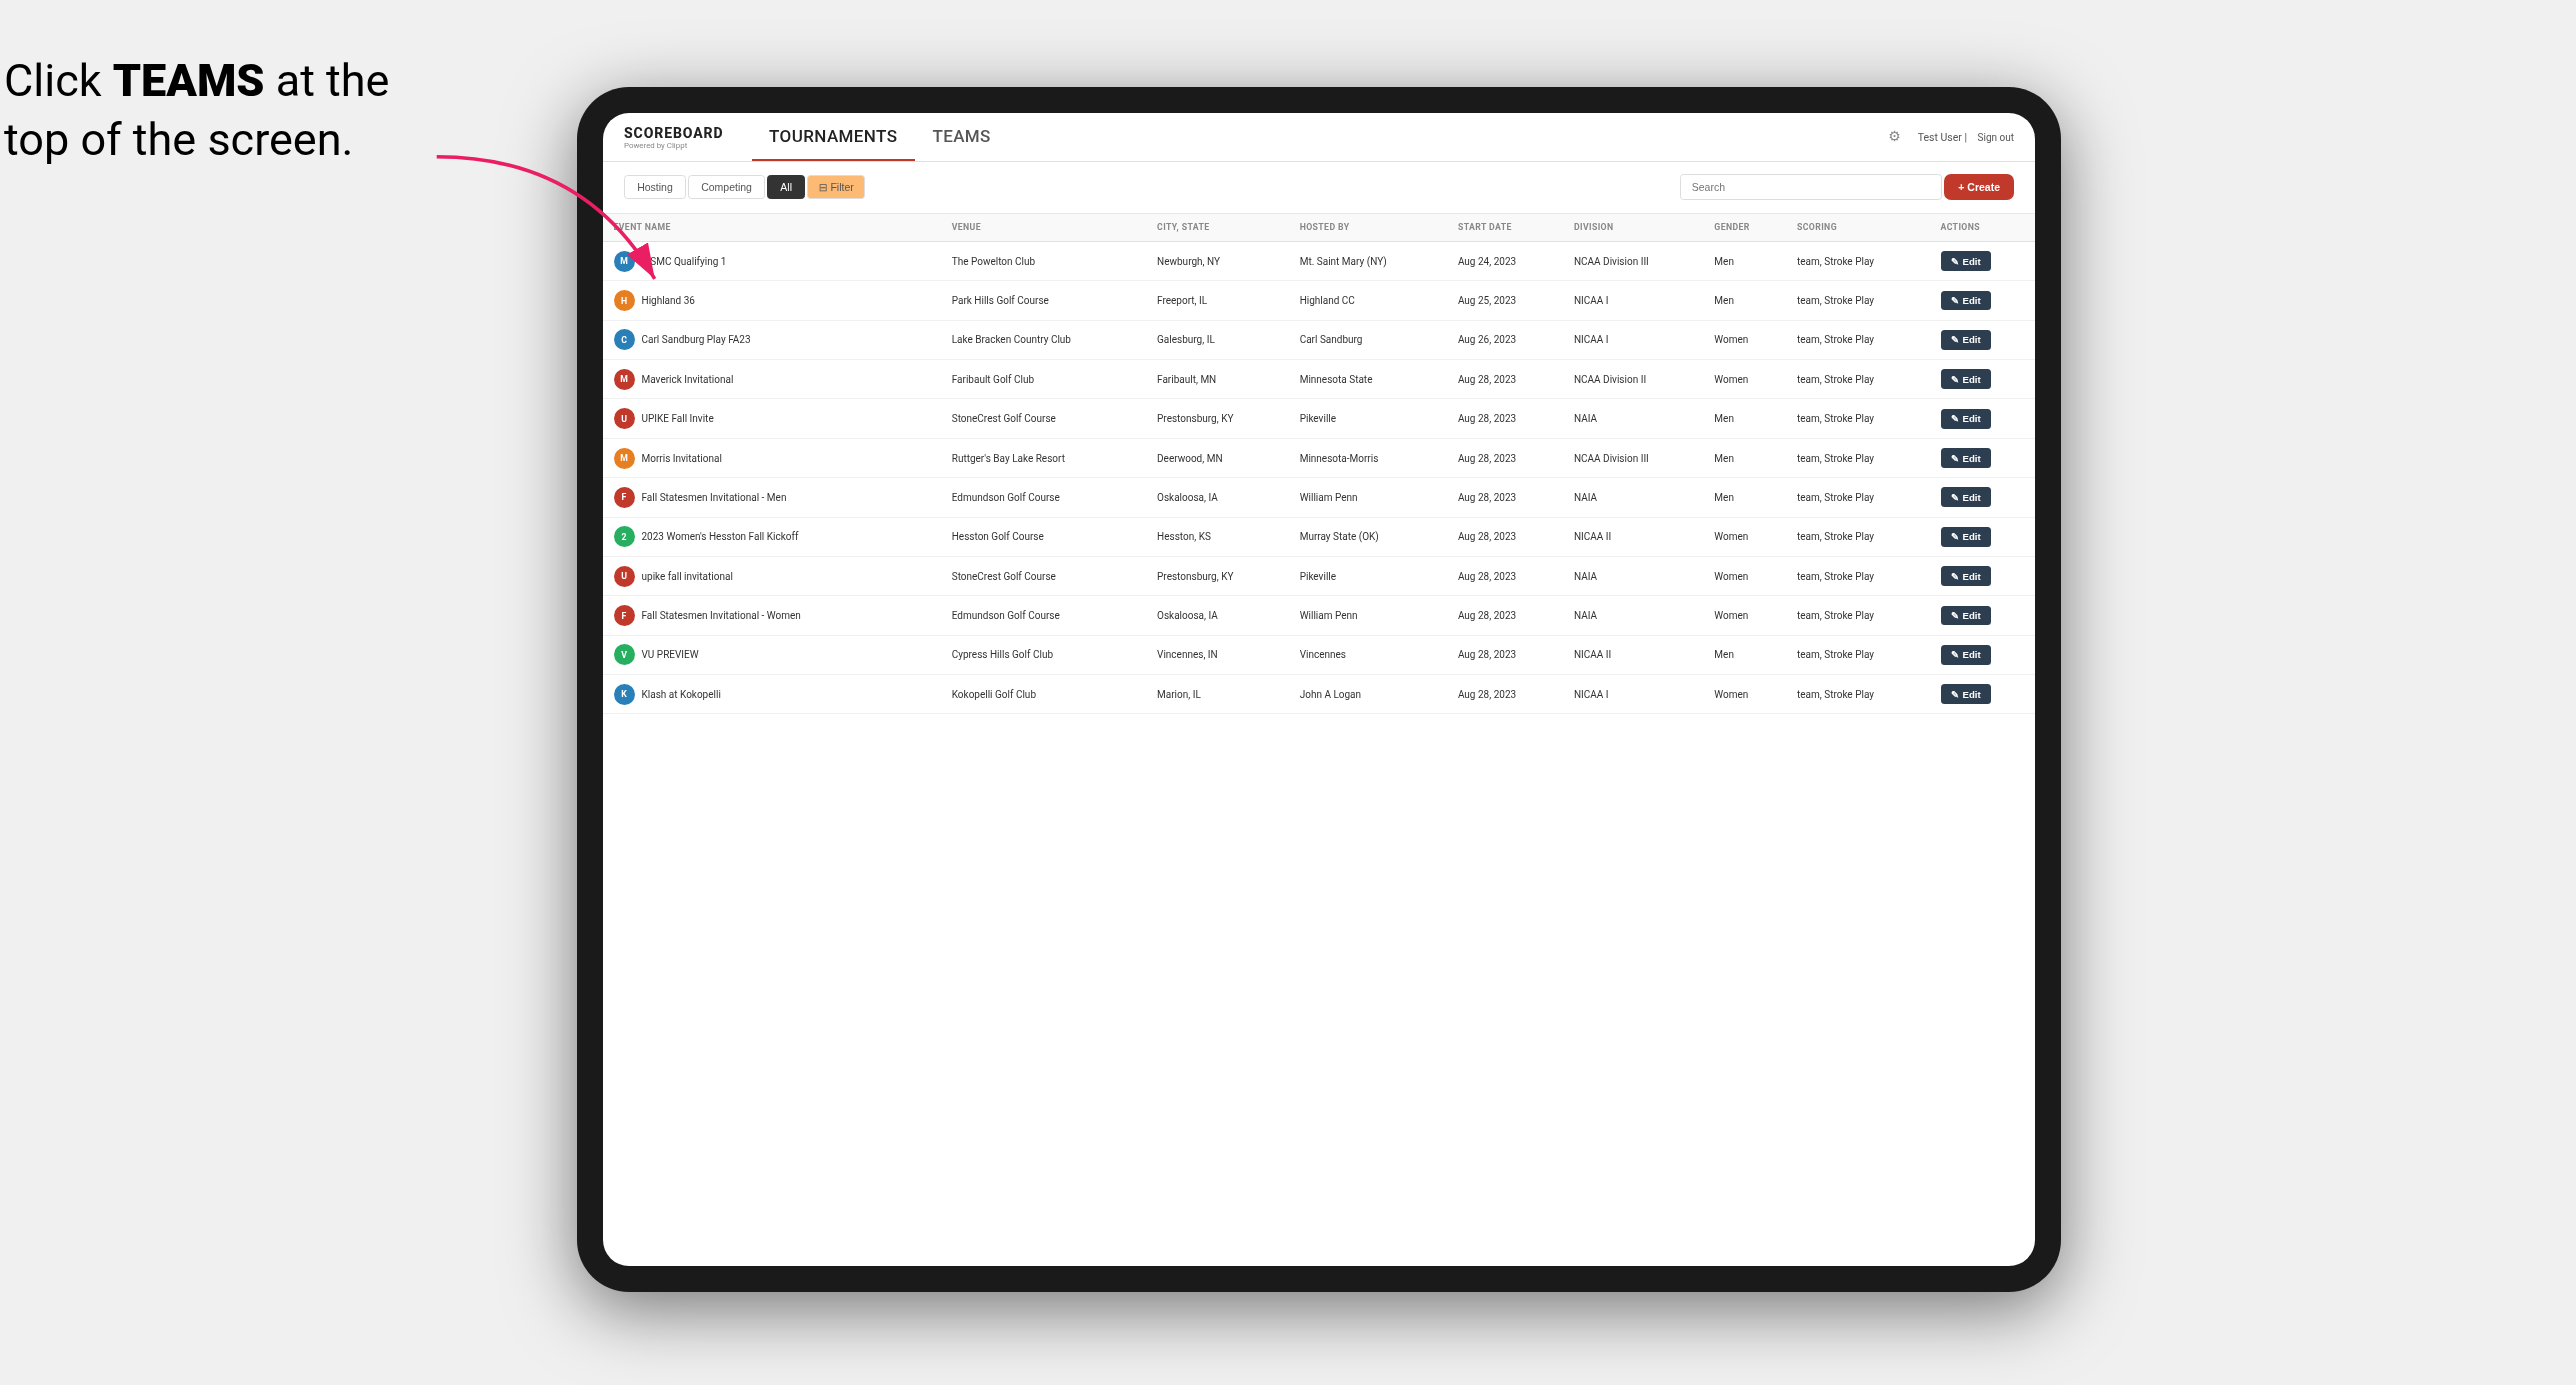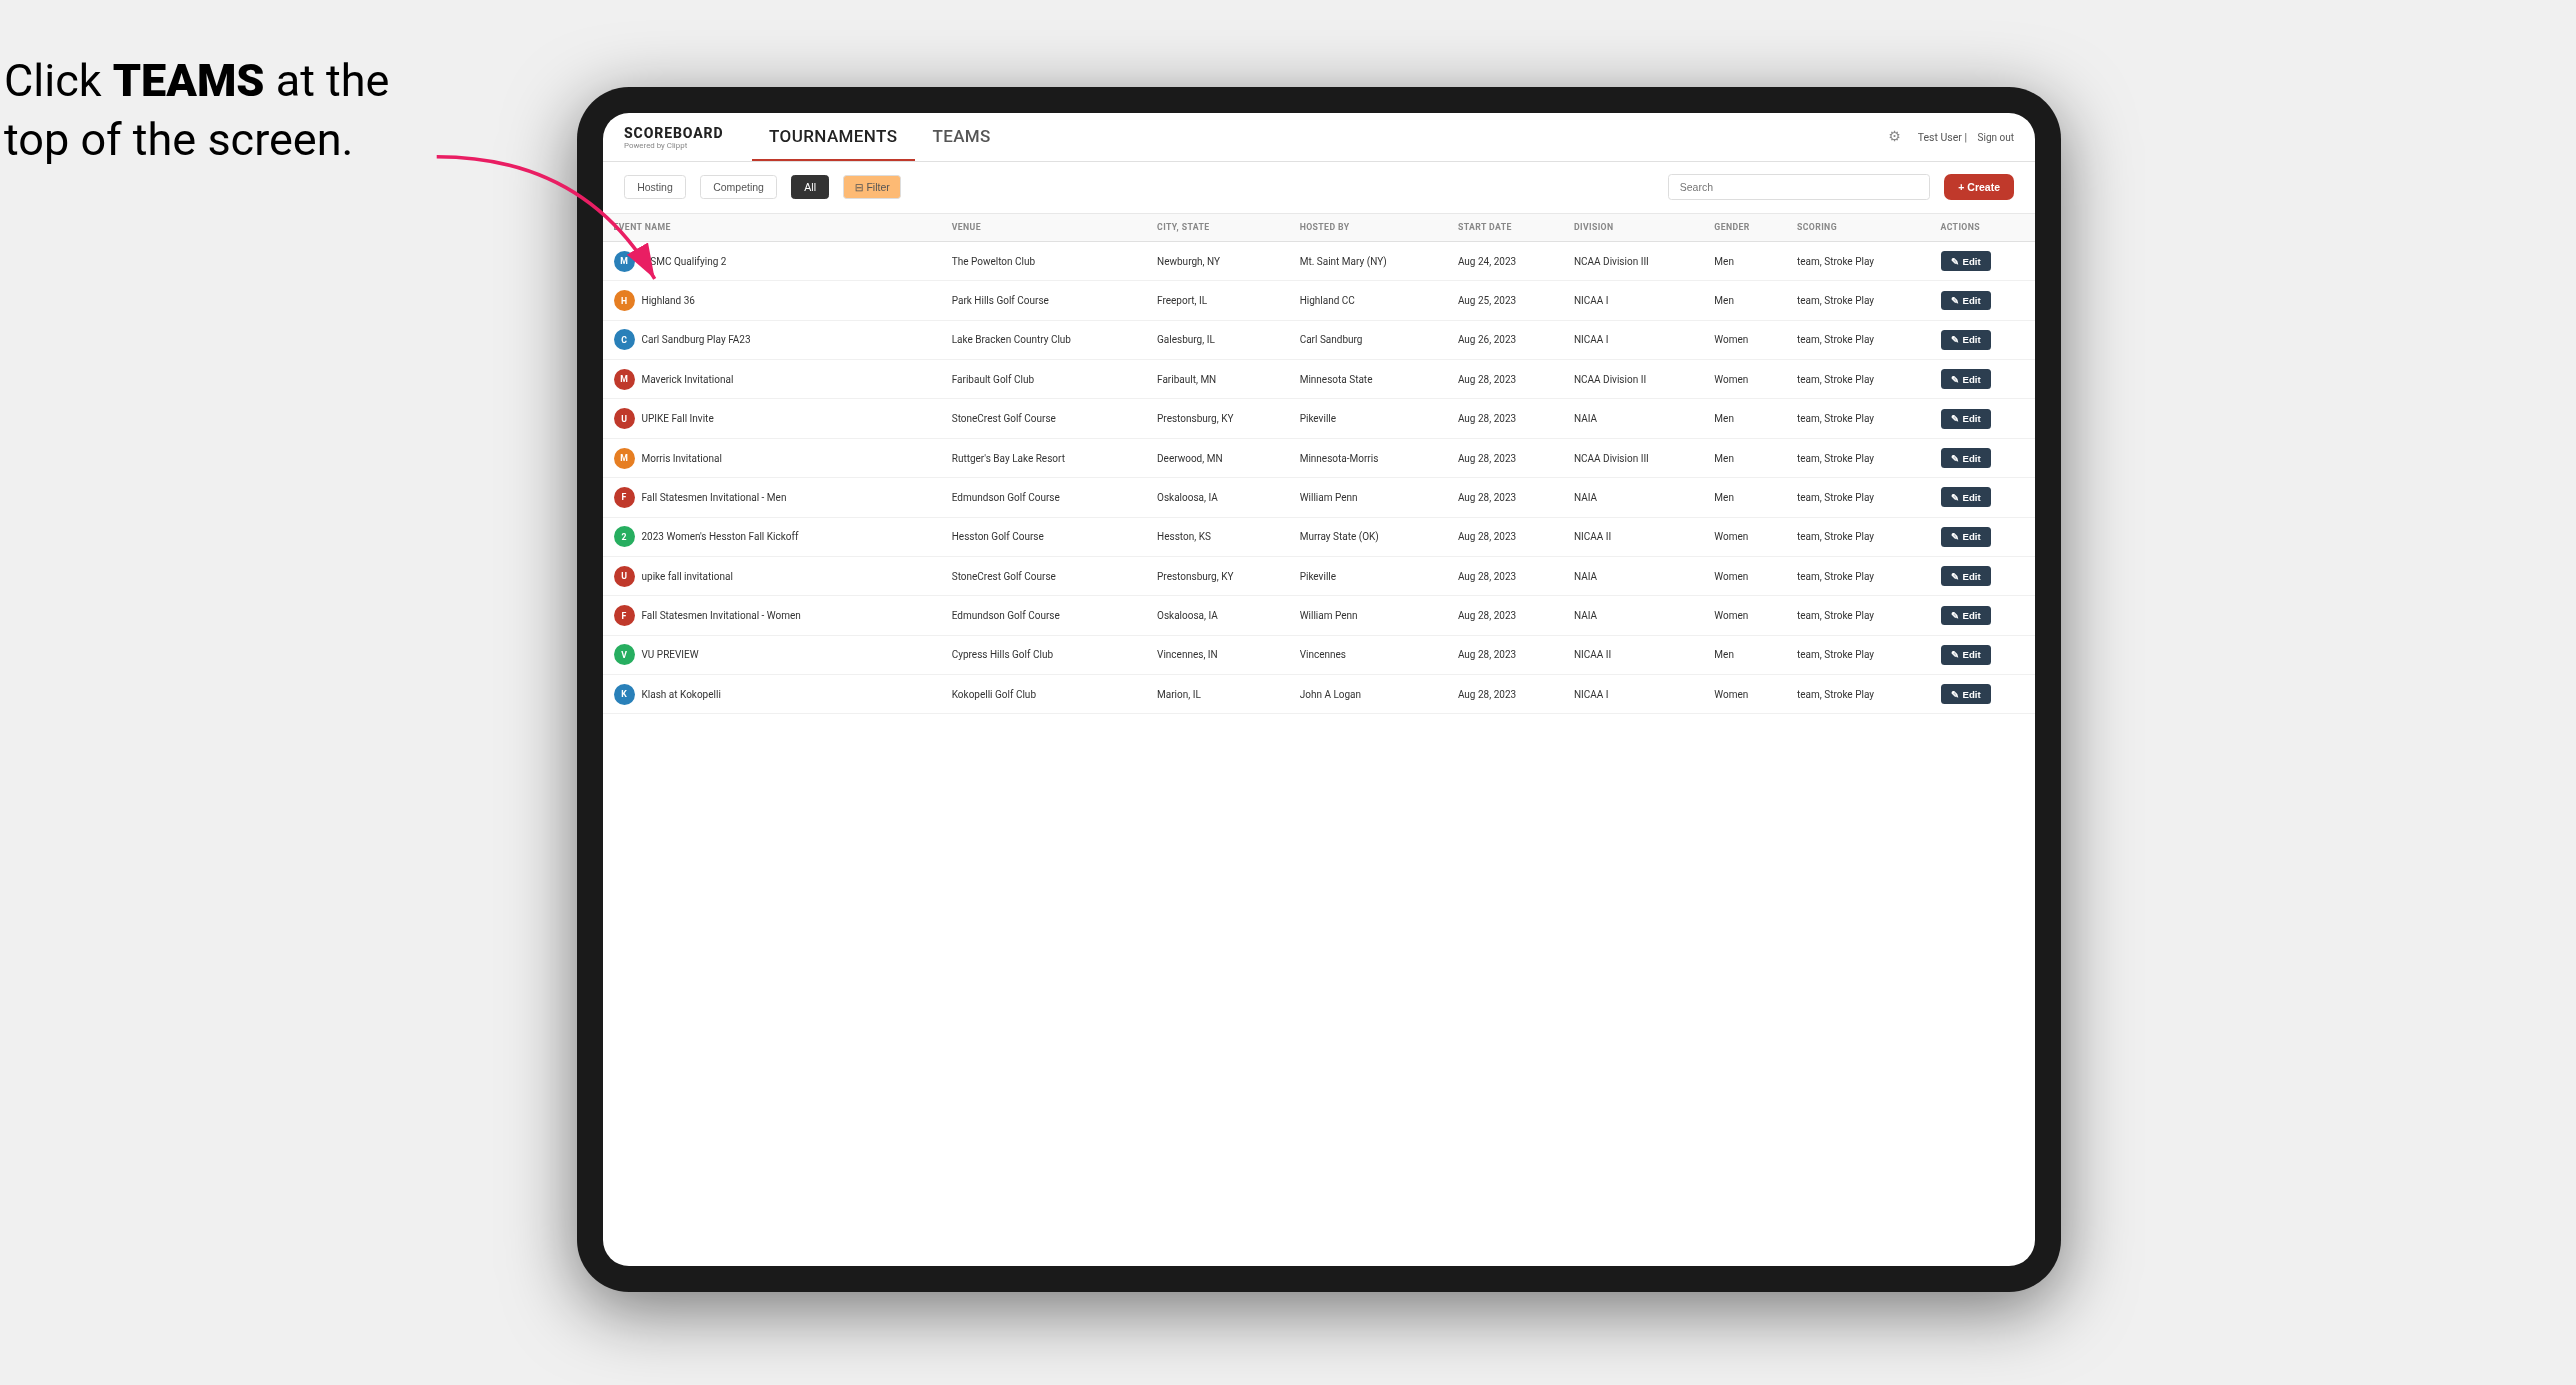--- a/index.html
+++ b/index.html
@@ -138,21 +138,21 @@
     .nav-signout {
       font-size: 10px;
       color: #555;
     }
 
     
     .toolbar {
       display: flex;
       align-items: center;
       padding: 12.2px 21px;
-      gap: 14px;
+      gap: 2px;
       border-bottom: 0.9px solid #e8e8e8;
       flex-shrink: 0;
     }
 
     .filter-btn {
       padding: 5.2px 12.2px;
       border: 0.9px solid #ddd;
       border-radius: 3.5px;
       background: #fff;
       font-size: 10.5px;
@@ -347,21 +347,21 @@
             <th>ACTIONS</th>
           </tr>
         </thead>
         <tbody id="table-body">
         <tr>
     <td>
       <div class="event-name-cell">
         <div class="team-icon icon-blue">
           <span style="color:#fff;font-weight:700;font-size:8.7px;">M</span>
         </div>
-        <span>MSMC Qualifying 2</span>
+        <span>MSMC Qualifying 1</span>
       </div>
     </td>
     <td>The Powelton Club</td>
     <td>Newburgh, NY</td>
     <td>Mt. Saint Mary (NY)</td>
     <td>Aug 24, 2023</td>
     <td>NCAA Division III</td>
     <td>Men</td>
     <td>team, Stroke Play</td>
     <td>

